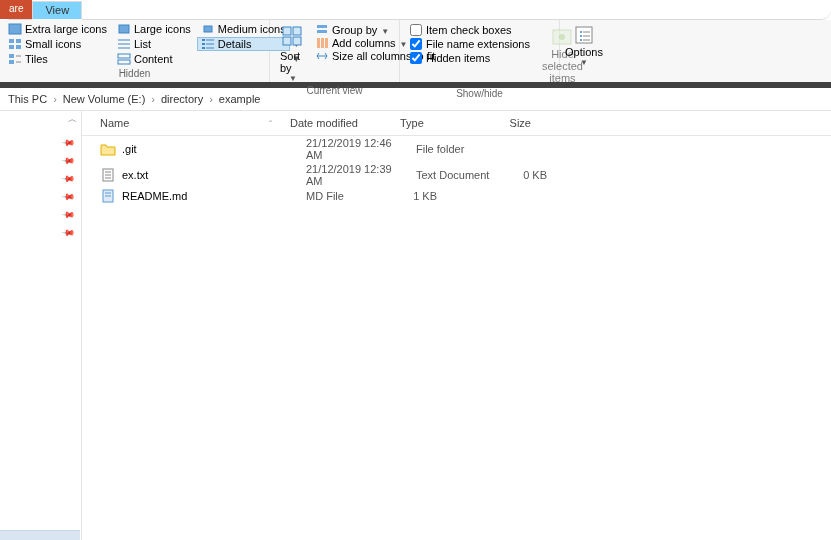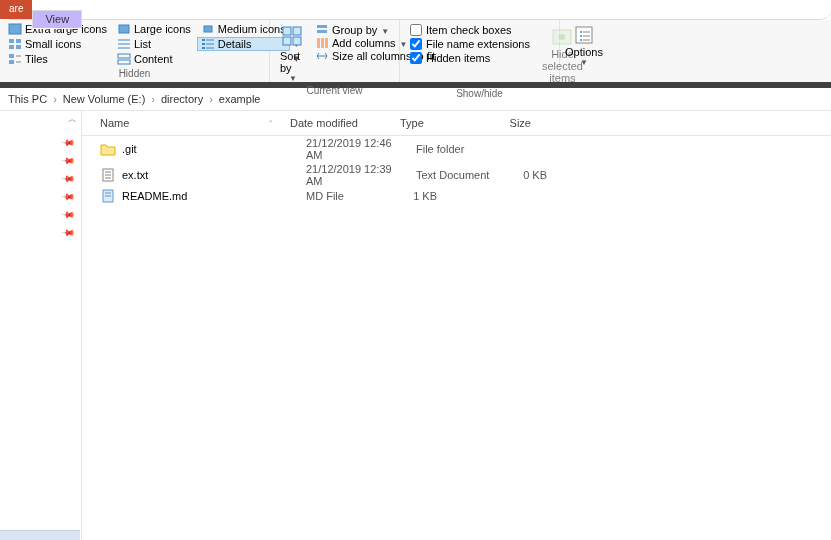--- a/index.html
+++ b/index.html
@@ -1,20 +1,20 @@
 <!DOCTYPE html>
 <html><head>
   <meta charset="utf-8">
   <style>
     * { margin: 0; padding: 0; box-sizing: border-box; font-family: 'Segoe UI', Tahoma, sans-serif; font-size: 11px; }
     body { background: #fff; width: 831px; height: 540px; overflow: hidden; }
 
     .tabs { display: flex; border-bottom: 1px solid #dadada; height: 20px; border-radius: 10px; }
     .tab { padding: 2px 12px; border: 1px solid transparent; border-bottom: none; cursor: pointer; color: #333; }
-    .tab.active { background: #c4b5fd; border: 1px solid #dadada; border-bottom: 1px solid #fff; position: relative; top: 10px; }
+    .tab.active { background: #7dd3fc; border: 1px solid #dadada; border-bottom: 1px solid #fff; position: relative; top: 1px; }
     .tab.share { background: #cc4e2e; color: #fff; padding: 2px 8px; font-size: 10px; }
 
     .ribbon { display: flex; background: #f7f7f7; border-bottom: 6px solid #404040; height: 68px; }
     .rgroup { display: flex; flex-direction: column; border-right: 1px solid #e3e3e3; padding: 2px 4px; }
     .rbody { flex: 1; display: flex; align-items: flex-start; }
     .rlabel { text-align: center; color: #666; font-size: 10px; padding-bottom: 1px; }
 
     .layout-grid { display: grid; grid-template-columns: auto auto auto auto; gap: 1px 2px; }
     .lopt { display: flex; align-items: center; gap: 3px; padding: 1px 4px; cursor: pointer; white-space: nowrap; }
     .lopt.selected { background: #cde6f7; border: 1px solid #92c0e0; padding: 0 3px; }

